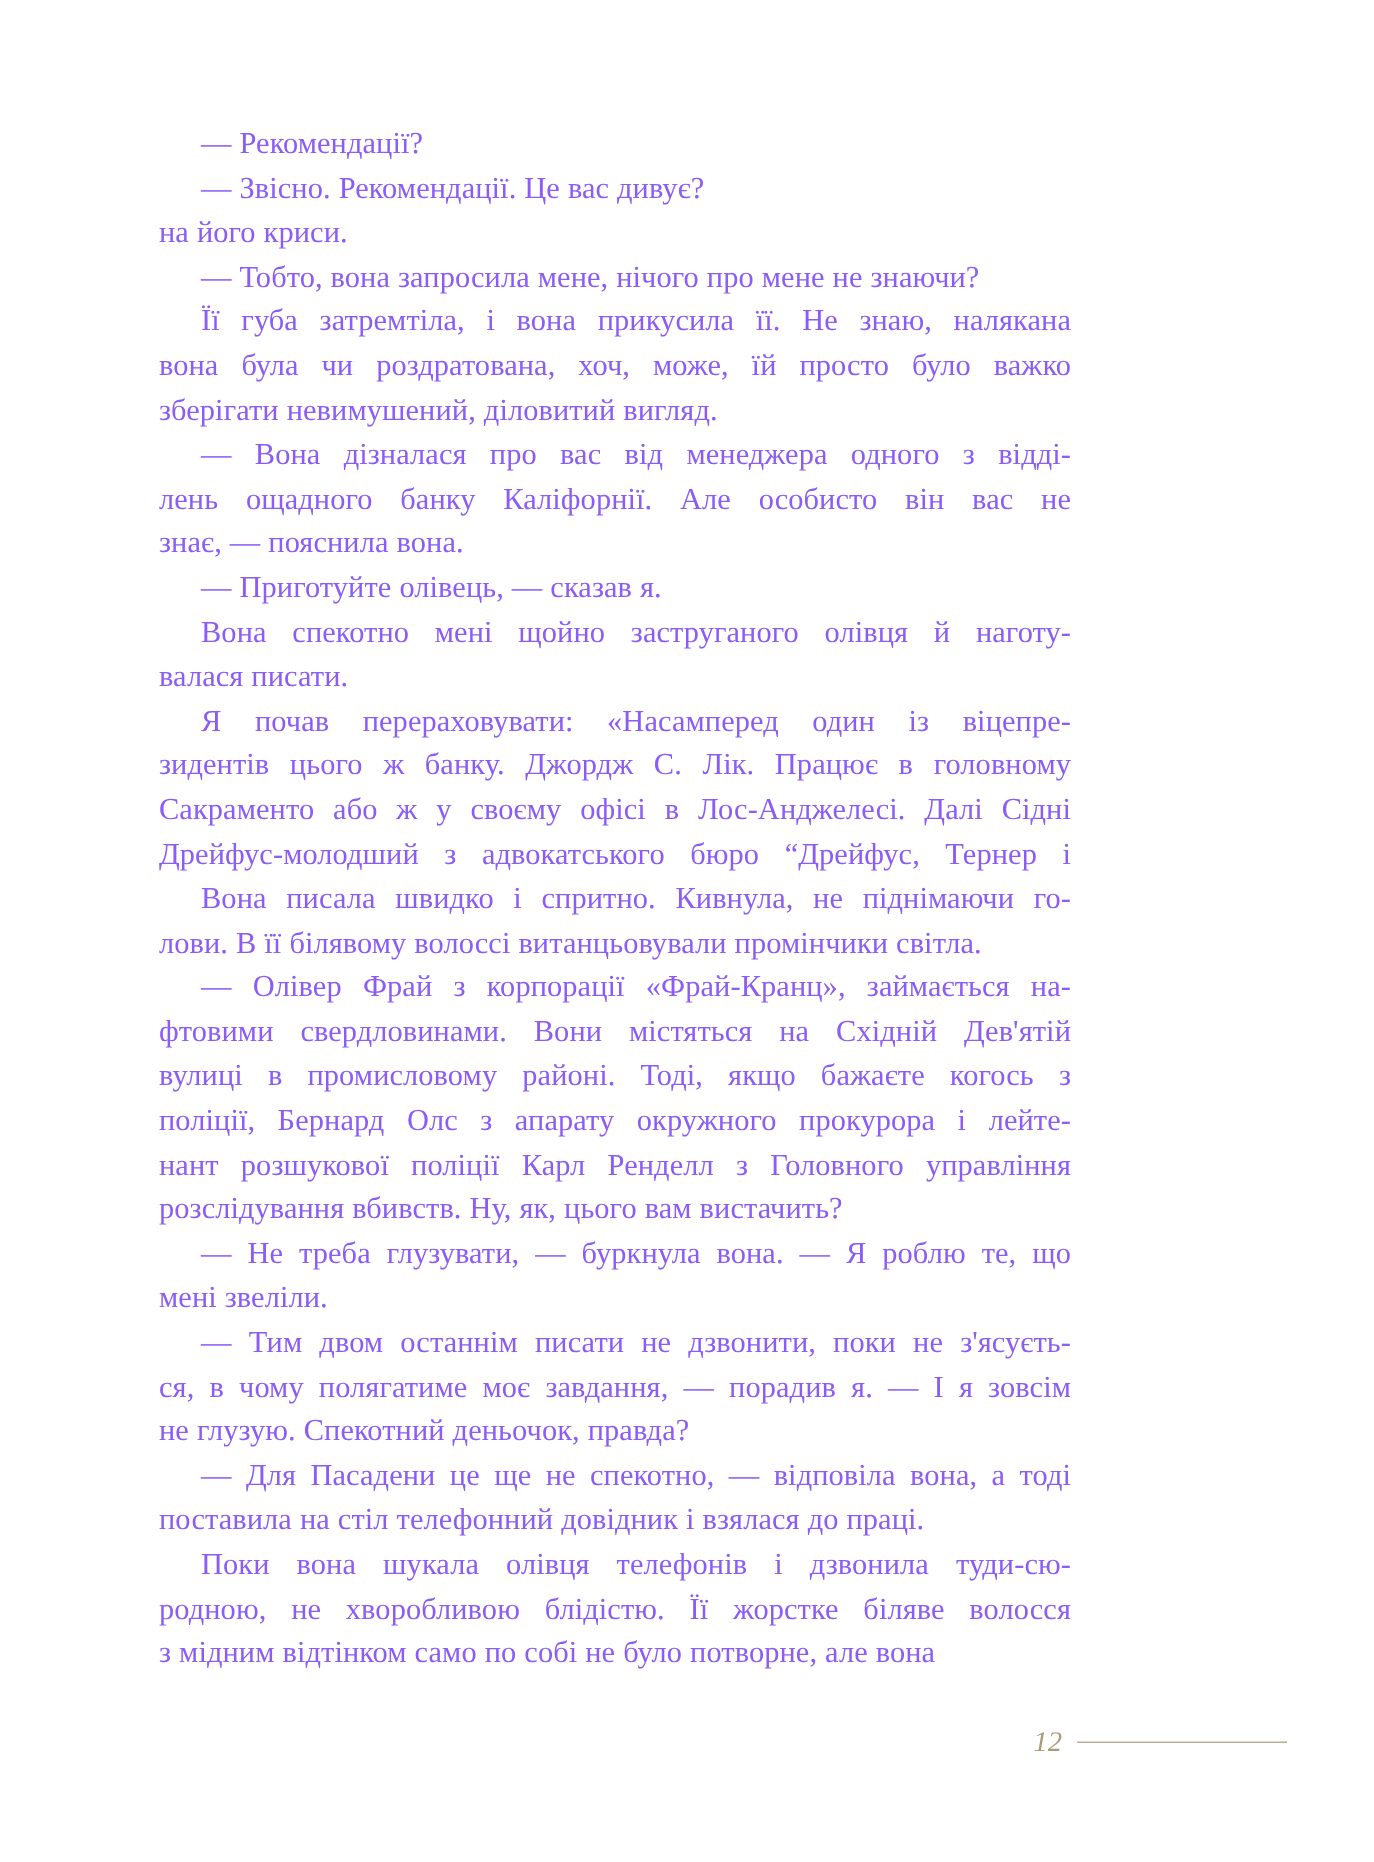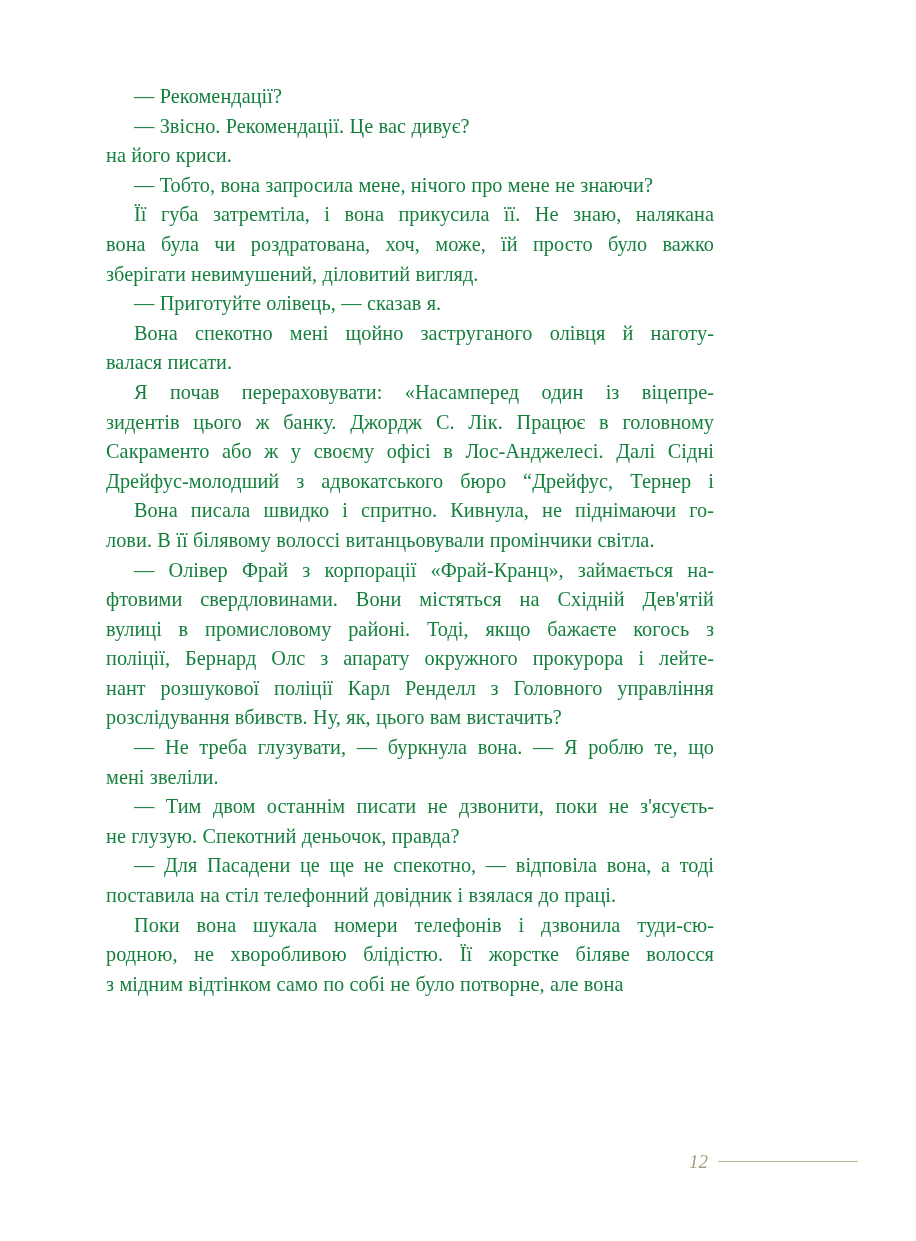--- a/index.html
+++ b/index.html
@@ -22,21 +22,21 @@
     position: absolute;
     left: 106px;
     top: 82px;
     width: 608px;
   }
 
   .para {
     margin: 0;
     font-size: 20.3px;
     line-height: 29.6px;
-    color: #15803d;
+    color: #8b5cf6;
     text-align: justify;
     text-justify: inter-word;
     -webkit-hyphens: none;
     hyphens: none;
     text-indent: 28px;
     letter-spacing: 0.05px;
     word-spacing: 0.2px;
   }
 
   .para .ln {
@@ -109,20 +109,25 @@
       </p>
       <p class="para">
         <span class="ln first last">— Тобто, вона запросила мене, нічого про мене не знаючи?</span>
       </p>
       <p class="para">
         <span class="ln first j">Її губа затремтіла, і вона прикусила її. Не знаю, налякана</span>
         <span class="ln j">вона була чи роздратована, хоч, може, їй просто було важко</span>
         <span class="ln last">зберігати невимушений, діловитий вигляд.</span>
       </p>
       <p class="para">
+        <span class="ln first j">— Вона дізналася про вас від менеджера одного з відді-</span>
+        <span class="ln j">лень ощадного банку Каліфорнії. Але особисто він вас не</span>
+        <span class="ln last">знає, — пояснила вона.</span>
+      </p>
+      <p class="para">
         <span class="ln first last">— Приготуйте олівець, — сказав я.</span>
       </p>
       <p class="para">
         <span class="ln first j">Вона спекотно мені щойно заструганого олівця й наготу-</span>
         <span class="ln last">валася писати.</span>
       </p>
       <p class="para">
         <span class="ln first j">Я почав перераховувати: «Насамперед один із віцепре-</span>
         <span class="ln j">зидентів цього ж банку. Джордж С. Лік. Працює в головному</span>
         <span class="ln j">Сакраменто або ж у своєму офісі в Лос-Анджелесі. Далі Сідні</span>
@@ -139,28 +144,29 @@
         <span class="ln j">поліції, Бернард Олс з апарату окружного прокурора і лейте-</span>
         <span class="ln j">нант розшукової поліції Карл Ренделл з Головного управління</span>
         <span class="ln last">розслідування вбивств. Ну, як, цього вам вистачить?</span>
       </p>
       <p class="para">
         <span class="ln first j">— Не треба глузувати, — буркнула вона. — Я роблю те, що</span>
         <span class="ln last">мені звеліли.</span>
       </p>
       <p class="para">
         <span class="ln first j">— Тим двом останнім писати не дзвонити, поки не з'ясуєть-</span>
+        <span class="ln j">ся, в чому полягатиме моє завдання, — порадив я. — І я зовсім</span>
         <span class="ln last">не глузую. Спекотний деньочок, правда?</span>
       </p>
       <p class="para">
         <span class="ln first j">— Для Пасадени це ще не спекотно, — відповіла вона, а тоді</span>
         <span class="ln last">поставила на стіл телефонний довідник і взялася до праці.</span>
       </p>
       <p class="para">
-        <span class="ln first j">Поки вона шукала номери телефонів і дзвонила туди-сю-</span>
+        <span class="ln first j">Поки вона шукала олівця телефонів і дзвонила туди-сю-</span>
         <span class="ln j">родною, не хворобливою блідістю. Її жорстке біляве волосся</span>
         <span class="ln last">з мідним відтінком само по собі не було потворне, але вона</span>
       </p>
     </div>
 
   <div class="footer">
     <div class="folio-wrap">
       <span class="folio-number" style="color: rgb(167, 156, 126);">12</span>
       <span class="folio-rule" style="background: rgb(185, 176, 150);"></span>
     </div>

